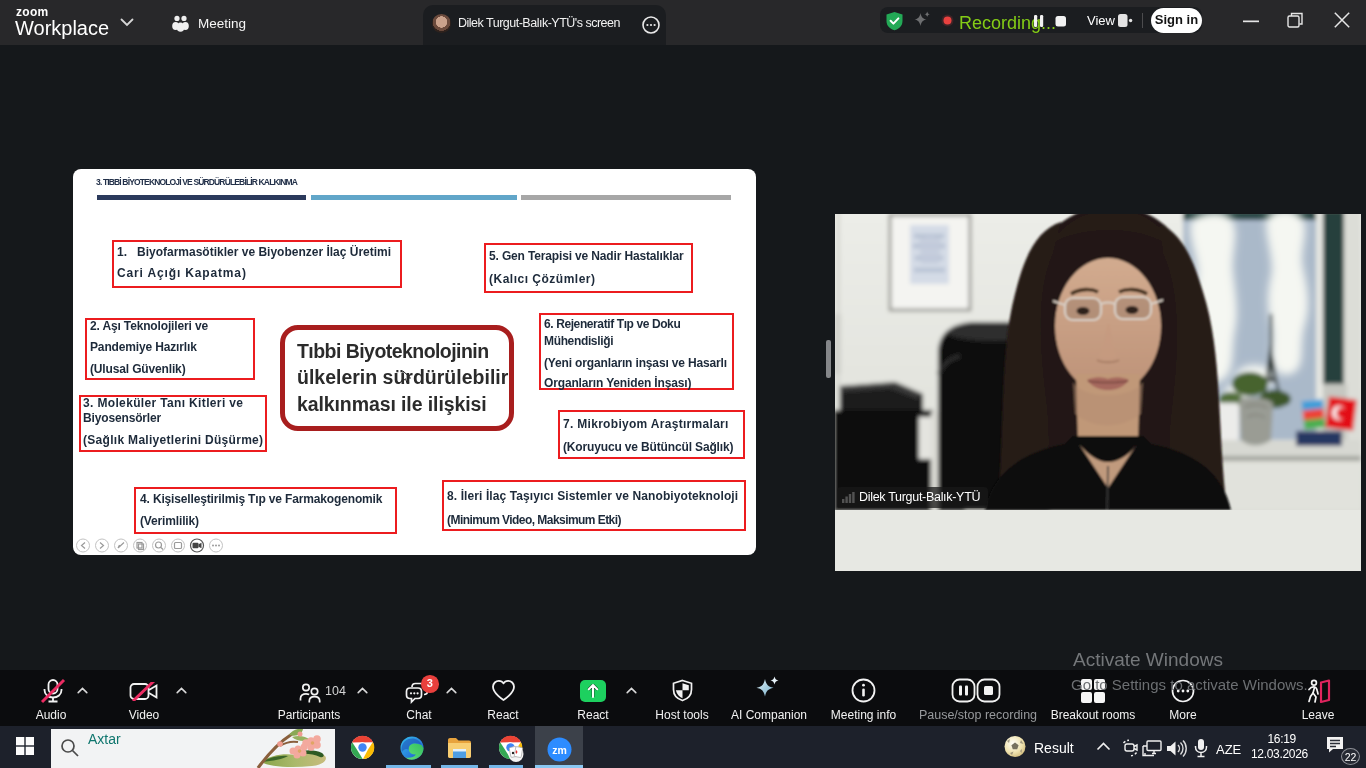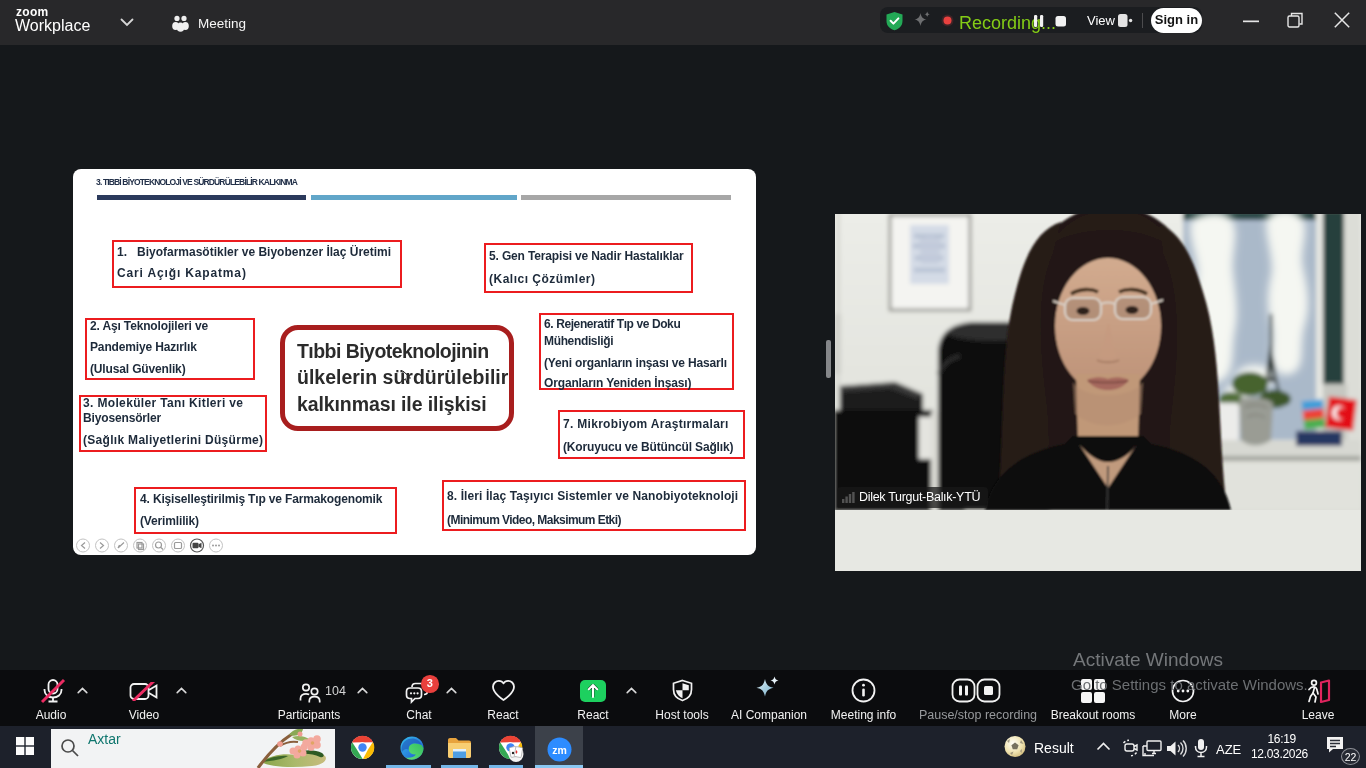--- a/index.html
+++ b/index.html
@@ -2,21 +2,21 @@
 <html><head>
 <meta charset="utf-8">
 <style>
   * { margin:0; padding:0; box-sizing:border-box; }
   html,body { width:1366px; height:768px; overflow:hidden; background:#15181b;
     font-family:"Liberation Sans", sans-serif; }
   .abs { position:absolute; }
   
   #topbar { position:absolute; left:0; top:0; width:1366px; height:45px; background:#28282a; }
   #ztxt1 { position:absolute; left:16px; top:5px; font-size:12px; font-weight:bold; color:#fff; letter-spacing:.3px;}
-  #ztxt2 { position:absolute; left:15px; top:17px; font-size:16px; color:#fff; }
+  #ztxt2 { position:absolute; left:15px; top:17px; font-size:20px; color:#fff; }
   #tab { position:absolute; left:423px; top:5px; width:243px; height:40px; background:#1b1d20; border-radius:10px 10px 0 0; }
   #tabtitle { position:absolute; left:35px; top:11px; font-size:12.5px; color:#f2f2f2; letter-spacing:-0.5px; }
   #avatar { position:absolute; left:9px; top:9px; width:19px; height:19px; border-radius:50%;
     background:radial-gradient(circle at 50% 42%, #caa28c 0 38%, #6b4a3c 40% 60%, #2e211c 62% 100%); }
   #rightctl { position:absolute; left:880px; top:7px; width:322px; height:26px; background:#1b1d20; border-radius:8px; }
   #rectxt { position:absolute; left:959px; top:13px; font-size:18px; color:#84cc16; }
   #viewtxt { position:absolute; left:1087px; top:13px; font-size:13px; color:#fff; }
   #sep1 { position:absolute; left:1142px; top:13px; width:1px; height:15px; background:#4c4c4e; }
   #signin { position:absolute; left:1151px; top:8px; width:51px; height:25px; background:#fff; border-radius:13px;
     color:#131313; font-size:13px; font-weight:bold; text-align:center; line-height:24px; }
@@ -63,20 +63,30 @@
     <path d="M1.5 1.5 L7 7 L12.5 1.5" stroke="#d7d7d7" stroke-width="1.8" fill="none" stroke-linecap="round"></path>
     </svg>
   <svg class="abs" style="left:171px;top:15px" width="19" height="17" viewBox="0 0 19 17" fill="#efefef">
     <circle cx="6" cy="3.4" r="2.6"></circle>
       <circle cx="13" cy="3.4" r="2.6"></circle>
     <ellipse cx="4.6" cy="11" rx="3.4" ry="4"></ellipse>
       <ellipse cx="14.4" cy="11" rx="3.4" ry="4"></ellipse>
     <ellipse cx="9.5" cy="12.2" rx="4.1" ry="4.6"></ellipse>
     </svg>
   <div class="abs" style="left:198px;top:16px;font-size:13.5px;color:#f5f5f5">Meeting</div>
+  <div id="tab">
+    <div id="avatar"></div>
+    <div id="tabtitle">Dilek Turgut-Balık-YTÜ's screen</div>
+    <svg class="abs" style="left:219px;top:11px" width="18" height="18" viewBox="0 0 18 18">
+      <circle cx="9" cy="9" r="8" stroke="#e8e8e8" stroke-width="1.6" fill="none"></circle>
+      <circle cx="5.4" cy="9" r="1.1" fill="#e8e8e8"></circle>
+        <circle cx="9" cy="9" r="1.1" fill="#e8e8e8"></circle>
+      <circle cx="12.6" cy="9" r="1.1" fill="#e8e8e8"></circle>
+      </svg>
+  </div>
   <div id="rightctl"></div>
   <svg class="abs" style="left:885px;top:11px" width="19" height="20" viewBox="0 0 19 20">
     <path d="M9.5 1 L17.5 3.5 V10 C17.5 15 14 18 9.5 19.3 C5 18 1.5 15 1.5 10 V3.5 Z" fill="#23a956"></path>
     <path d="M5.6 9.8 L8.4 12.6 L13.4 7.4" stroke="#fff" stroke-width="2" fill="none" stroke-linecap="round" stroke-linejoin="round"></path>
     </svg>
   <svg class="abs" style="left:913px;top:10px" width="19" height="19" viewBox="0 0 19 19" fill="#6d6e70">
     <path d="M7.5 3 C8.3 7 9.5 8.6 13.5 9.5 C9.5 10.4 8.3 12 7.5 16 C6.7 12 5.5 10.4 1.5 9.5 C5.5 8.6 6.7 7 7.5 3 Z"></path>
     <path d="M14.2 1.5 C14.6 3.2 15.2 3.9 17 4.3 C15.2 4.7 14.6 5.4 14.2 7.1 C13.8 5.4 13.2 4.7 11.4 4.3 C13.2 3.9 13.8 3.2 14.2 1.5 Z"></path>
     </svg>
   <svg class="abs" style="left:941px;top:14px" width="13" height="13" viewBox="0 0 13 13">

